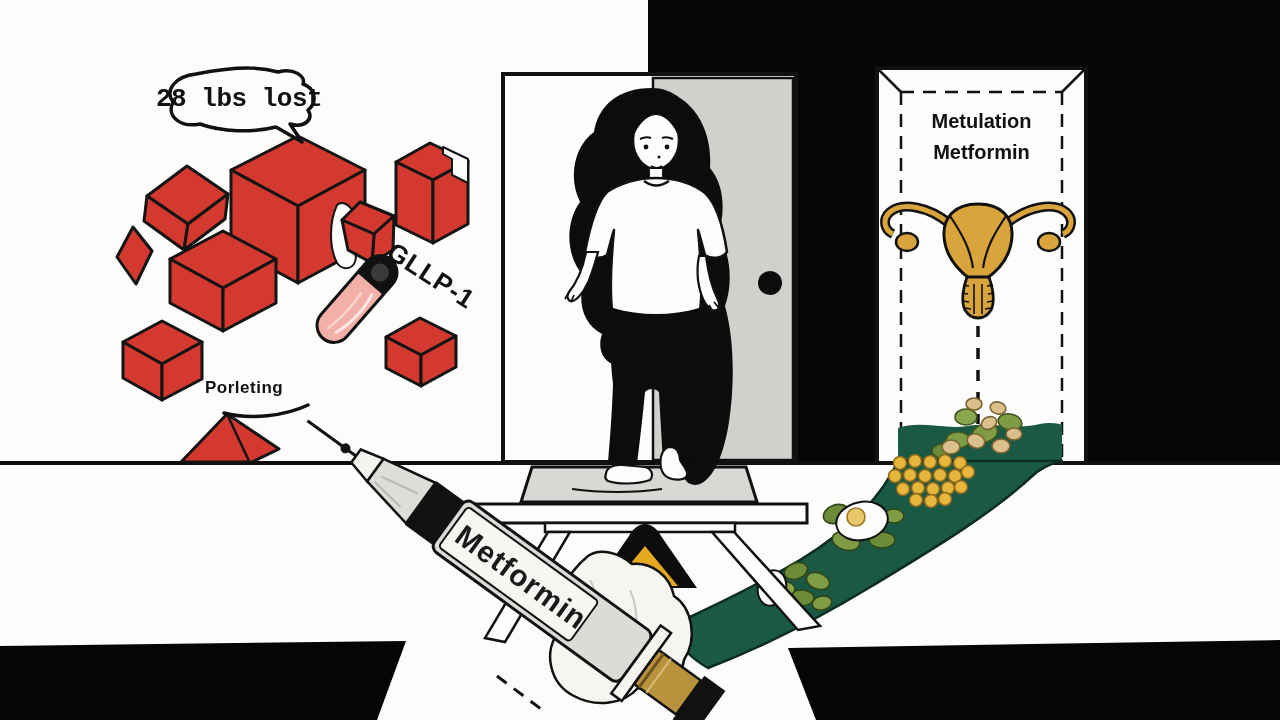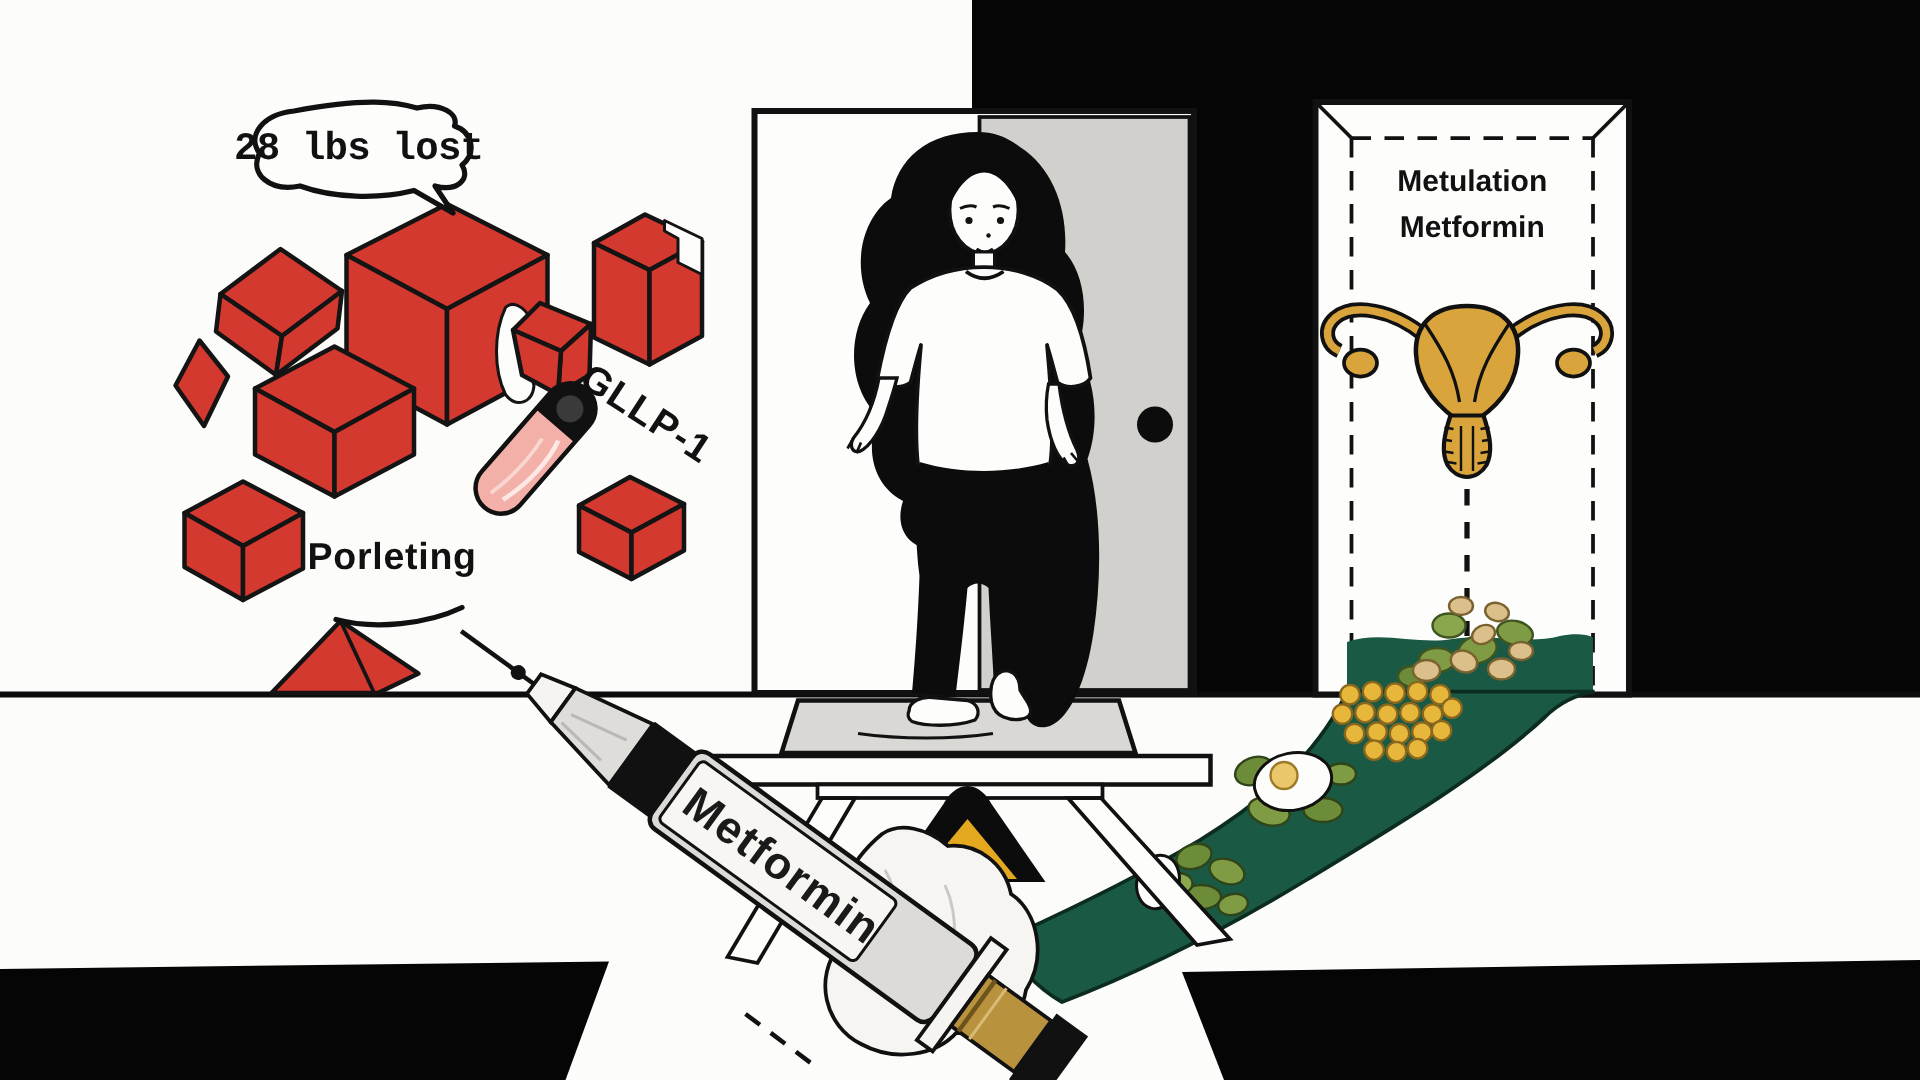--- a/index.html
+++ b/index.html
@@ -2,21 +2,21 @@
 <html><head>
 <meta charset="utf-8">
 <style>
   html,body{margin:0;padding:0;background:#ffffff;}
   #stage{position:relative;width:1280px;height:720px;overflow:hidden;background:#fcfcfa;
          font-family:"Liberation Sans", sans-serif;}
   #art{position:absolute;left:0;top:0;width:1280px;height:720px;}
   .txt{position:absolute;color:#111;font-weight:bold;white-space:nowrap;}
   .bubble-text{left:156px;top:84px;width:148px;text-align:center;font-size:26px;letter-spacing:-0.5px;font-family:Liberation Mono, monospace;}
   .glp1-text{left:398px;top:236px;font-size:26px;transform:rotate(33deg);transform-origin:left top;letter-spacing:1px;}
-  .porleting-text{left:205px;top:357px;font-size:25px;letter-spacing:0.5px;}
+  .porleting-text{left:205px;top:378px;font-size:17px;letter-spacing:0.5px;}
   .door-sign{left:878px;top:106px;width:207px;text-align:center;font-size:20px;line-height:31px;}
   .door-sign span{display:block;}
 </style>
 </head>
 <body>
 
 <div id="stage">
 
 <svg id="art" viewBox="0 0 1280 720">
 

